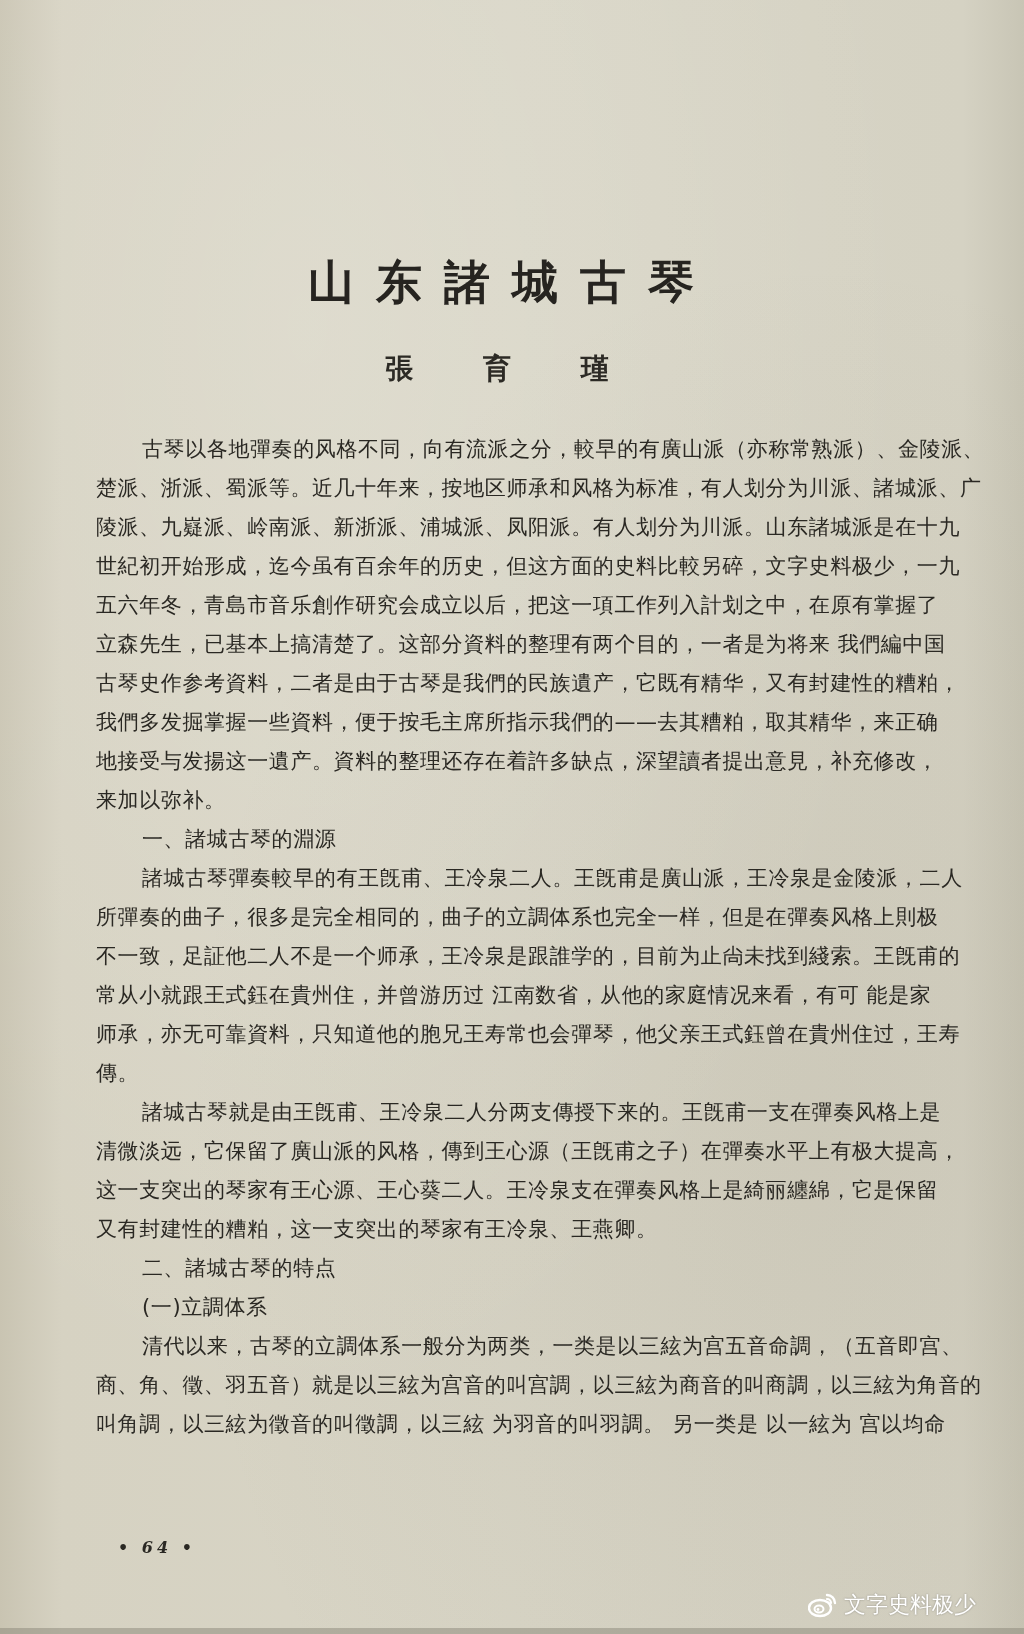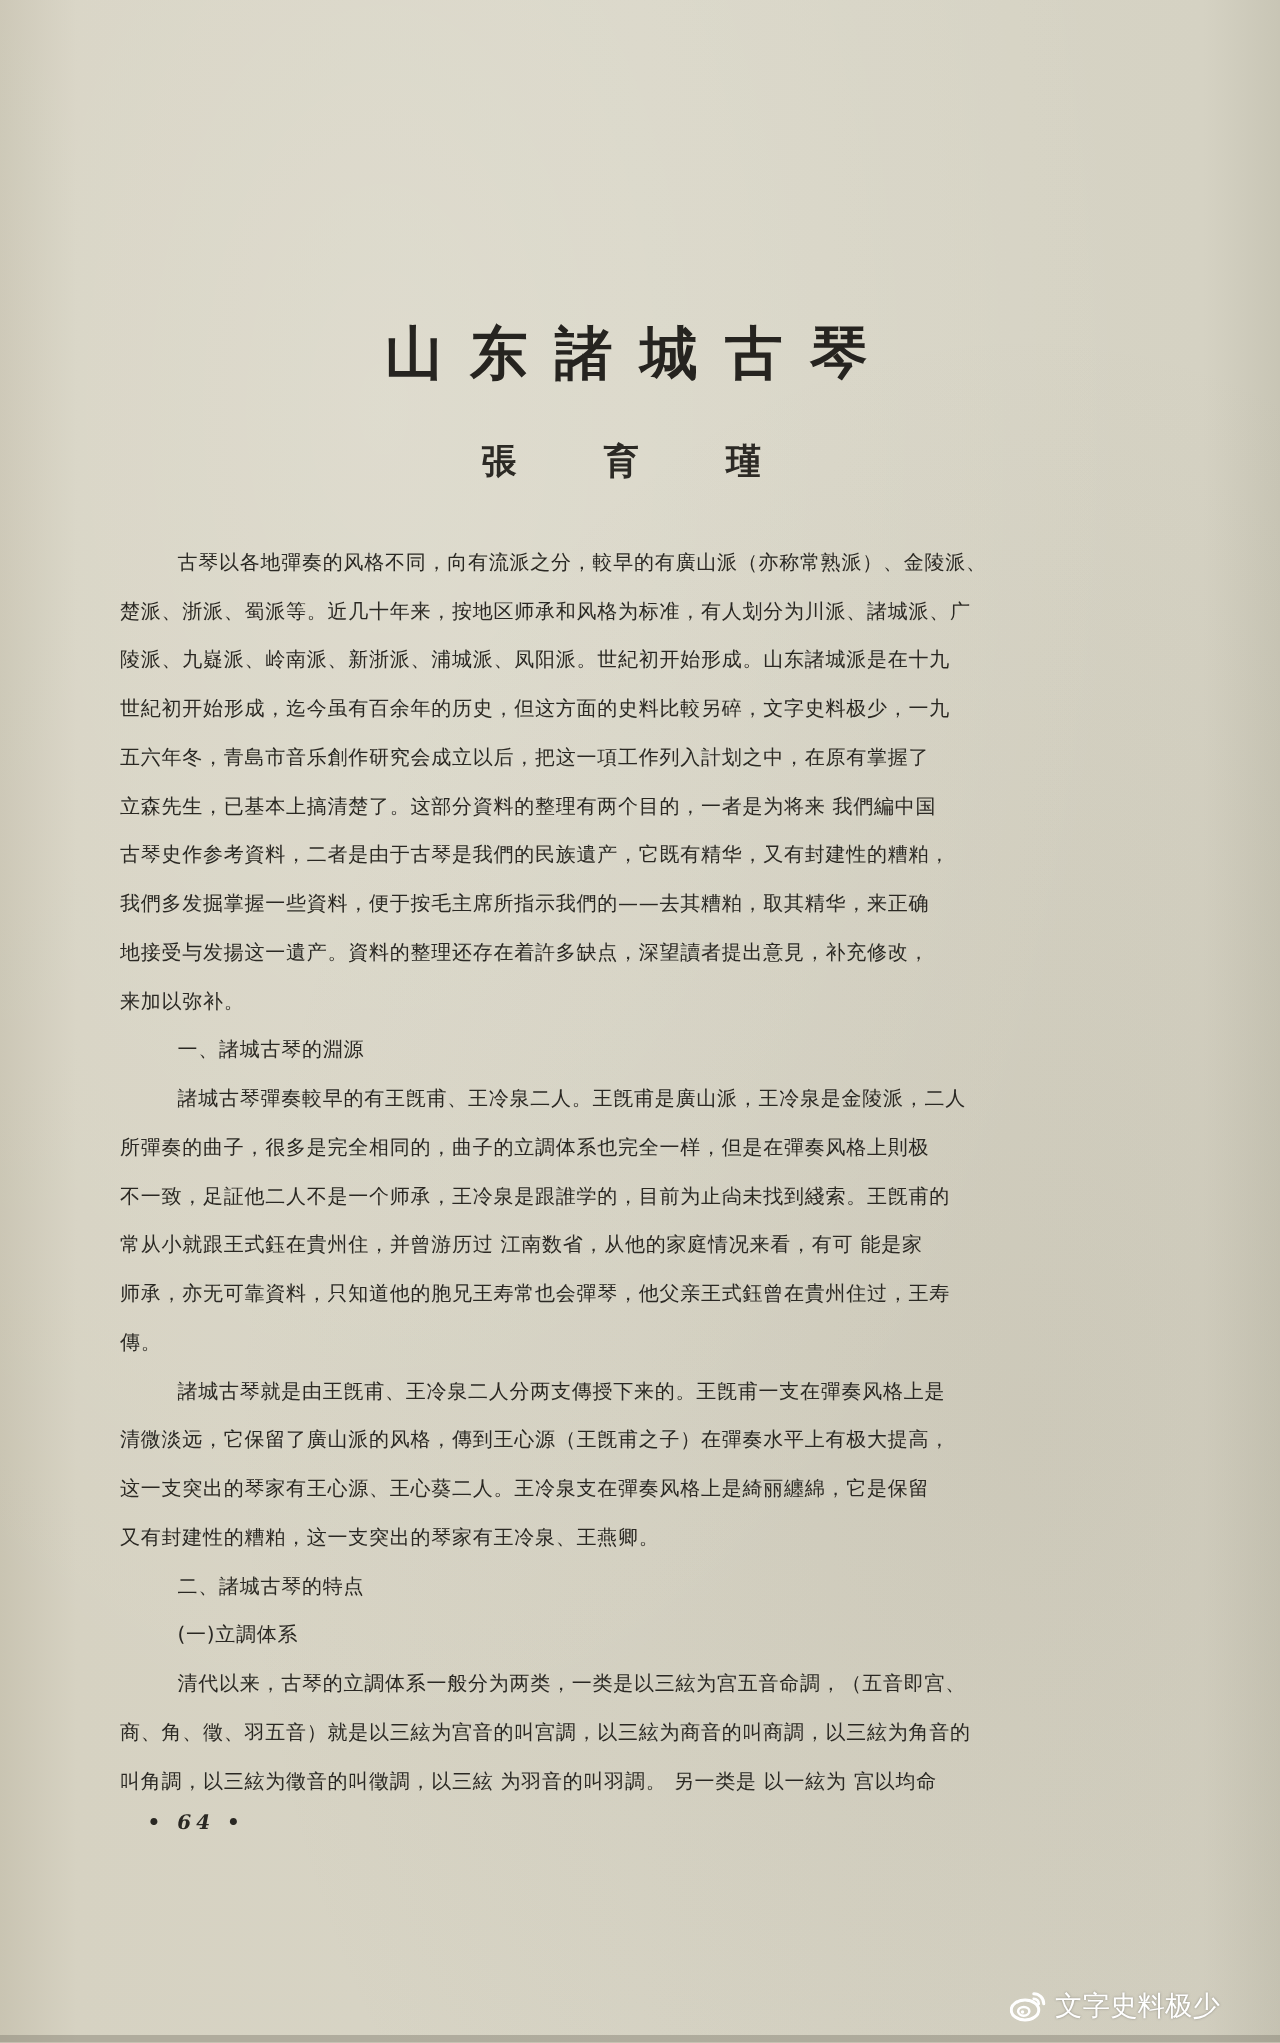--- a/index.html
+++ b/index.html
@@ -53,36 +53,36 @@
       font-size: 28px;
       letter-spacing: 30px;
       color: #2c2a25;
     }
     .body-text {
       position: absolute;
       left: 96px;
       top: 430px;
       width: 895px;
       font-family: "DejaVu Sans", sans-serif;
-      font-size: 16px;
+      font-size: 21px;
       line-height: 39px;
       color: #2a2823;
     }
     .line {
       display: block;
       white-space: nowrap;
       height: 39px;
       letter-spacing: 0.6px;
     }
     .indent { padding-left: 46px; }
     .heading { padding-left: 46px; }
     .page-number {
       position: absolute;
       left: 118px;
-      top: 1448px;
+      top: 1538px;
       font-family: "DejaVu Serif", serif;
       font-style: italic;
       font-weight: bold;
       font-size: 16px;
       color: #2a2823;
       letter-spacing: 4px;
     }
     .watermark {
       position: absolute;
       right: 48px;
@@ -104,21 +104,21 @@
 </head>
 <body>
 
 <div class="page">
   <h1 class="title">山东諸城古琴</h1>
   <div class="author">張 育 瑾</div>
 
   <div class="body-text">
     <span class="line indent">古琴以各地彈奏的风格不同，向有流派之分，較早的有廣山派（亦称常熟派）、金陵派、</span>
     <span class="line">楚派、浙派、蜀派等。近几十年来，按地区师承和风格为标准，有人划分为川派、諸城派、广</span>
-    <span class="line">陵派、九嶷派、岭南派、新浙派、浦城派、凤阳派。世紀初开始形成。山东諸城派是在十九</span>
+    <span class="line">陵派、九嶷派、岭南派、新浙派、浦城派、凤阳派。有人划分为川派。山东諸城派是在十九</span>
     <span class="line">世紀初开始形成，迄今虽有百余年的历史，但这方面的史料比較另碎，文字史料极少，一九</span>
     <span class="line">五六年冬，青島市音乐創作研究会成立以后，把这一項工作列入計划之中，在原有掌握了</span>
     <span class="line">立森先生，已基本上搞清楚了。这部分資料的整理有两个目的，一者是为将来 我們編中国</span>
     <span class="line">古琴史作参考資料，二者是由于古琴是我們的民族遺产，它既有精华，又有封建性的糟粕，</span>
     <span class="line">我們多发掘掌握一些資料，便于按毛主席所指示我們的——去其糟粕，取其精华，来正确</span>
     <span class="line">地接受与发揚这一遺产。資料的整理还存在着許多缺点，深望讀者提出意見，补充修改，</span>
     <span class="line">来加以弥补。</span>
     <span class="line heading">一、諸城古琴的淵源</span>
     <span class="line indent">諸城古琴彈奏較早的有王旣甫、王冷泉二人。王旣甫是廣山派，王冷泉是金陵派，二人</span>
     <span class="line">所彈奏的曲子，很多是完全相同的，曲子的立調体系也完全一样，但是在彈奏风格上則极</span>

